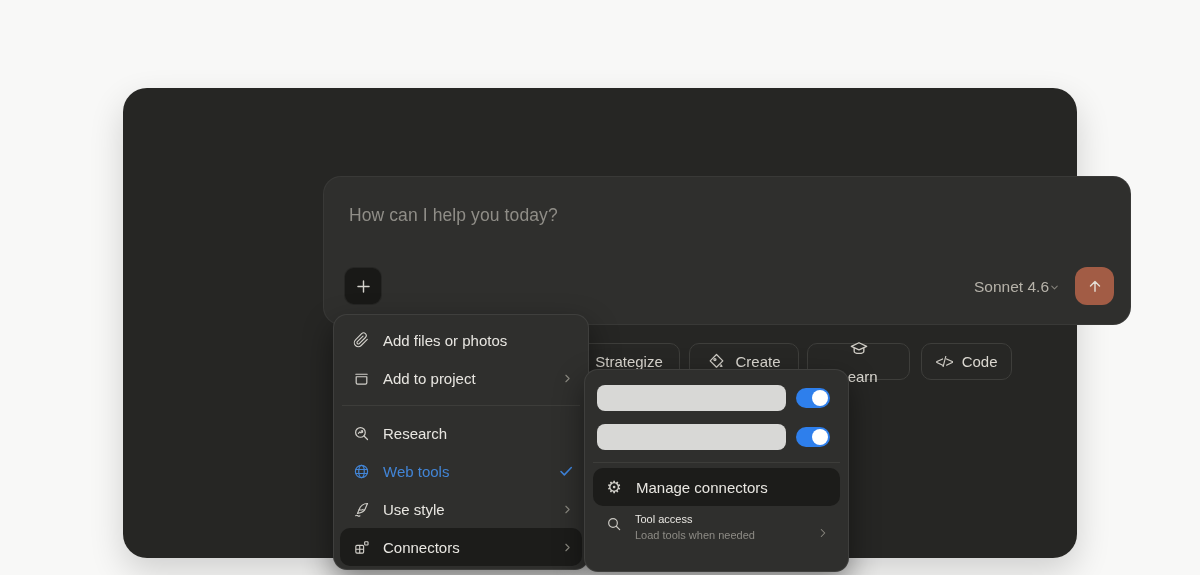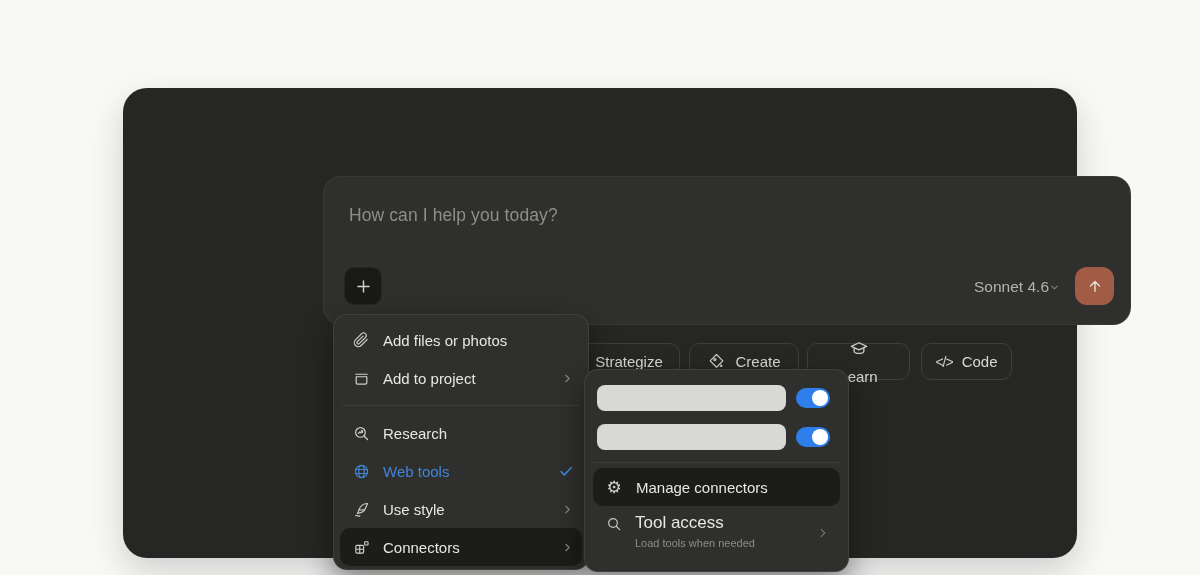--- a/index.html
+++ b/index.html
@@ -53,21 +53,21 @@
 
   
   .togglerow { display:flex; align-items:center; height:39px; padding:0 10px 0 4px; gap:10px; }
   .redacted-bar { flex:1; height:26px; background:#d8d8d6; border-radius:8px; }
   .toggle { width:34px; height:20px; border-radius:10px; background:#2e7fec; position:relative; flex:none; cursor:pointer; }
   .toggle .knob { position:absolute; top:2px; right:2px; width:16px; height:16px; border-radius:50%; background:#ffffff; }
   .sub-divider { height:1px; background:#3d3d3a; margin:6px 0 5px 0; }
   .gear-glyph { font-size:17px; line-height:1; }
   .tool-row { display:flex; align-items:flex-start; padding:7px 6px 0 12px; gap:12px; cursor:pointer; position:relative; height:56px; }
   .tool-row .micon { margin-top:3px; width:18px; display:flex; justify-content:center; color:#c9c7c1; }
-  .tool-title { font-size:17px; color:#e8e6e1; }
+  .tool-title { font-size:11px; color:#e8e6e1; }
   .tool-sub { font-size:11px; color:#8d8b85; margin-top:4px; }
   .tool-chev { position:absolute; right:10px; top:20px; color:#8a8880; }
 
   svg { display:block; }
 </style>
 </head>
 <body>
 
 <div class="page">
   <div class="card">

